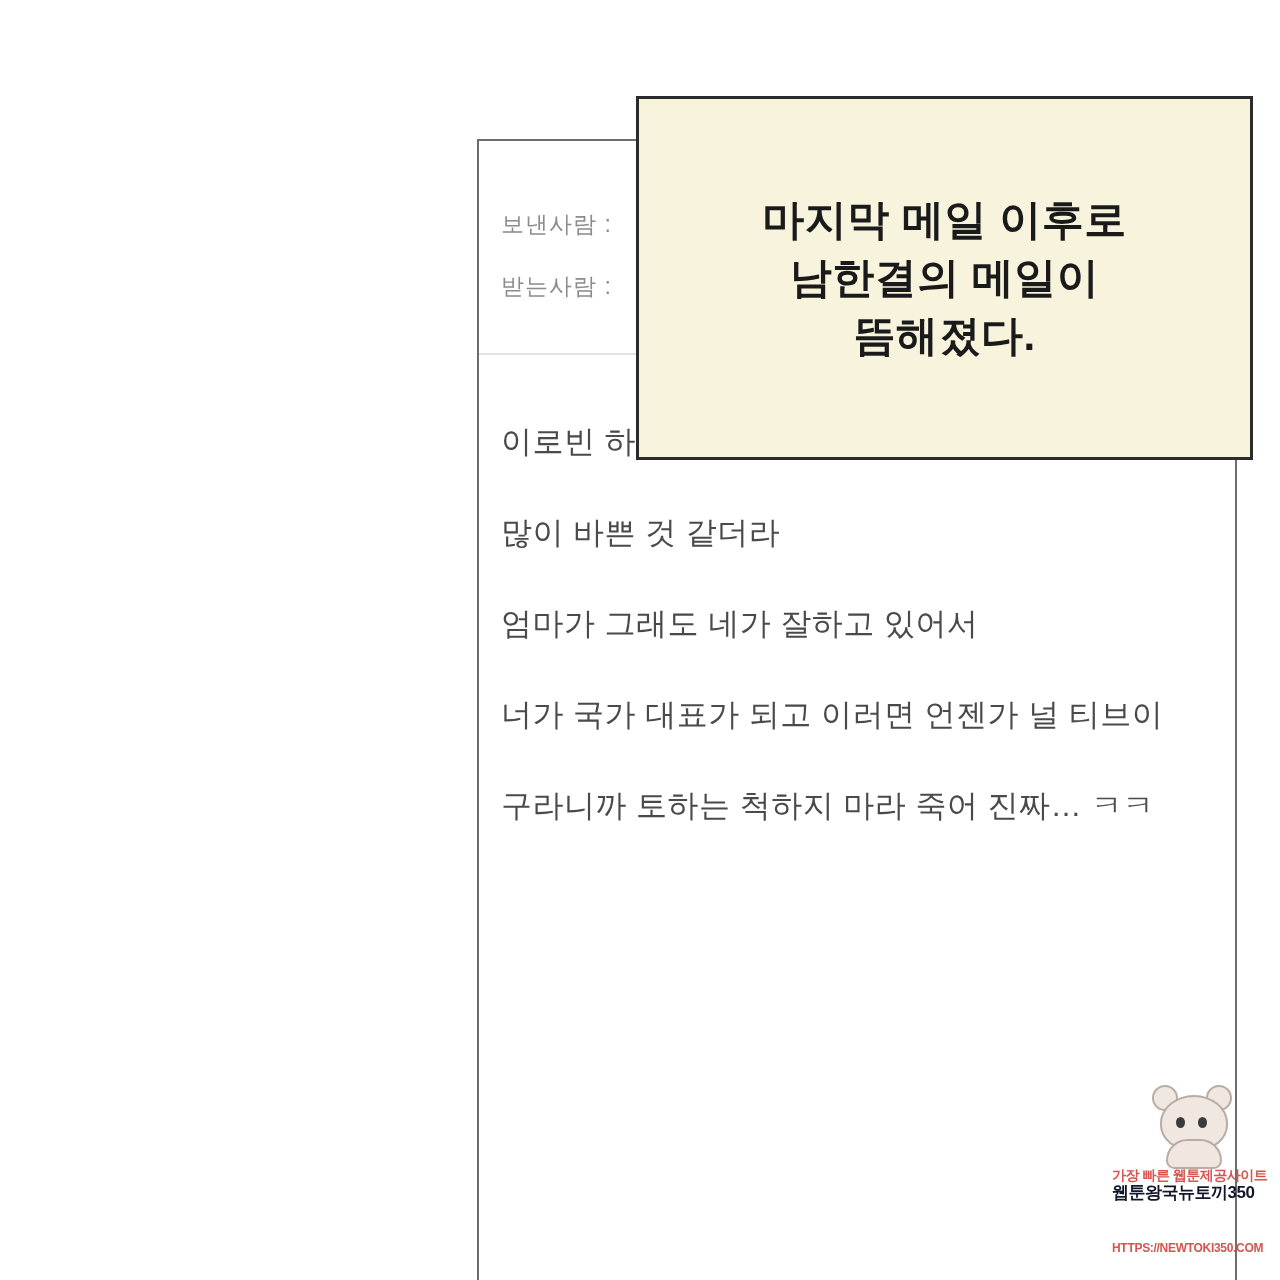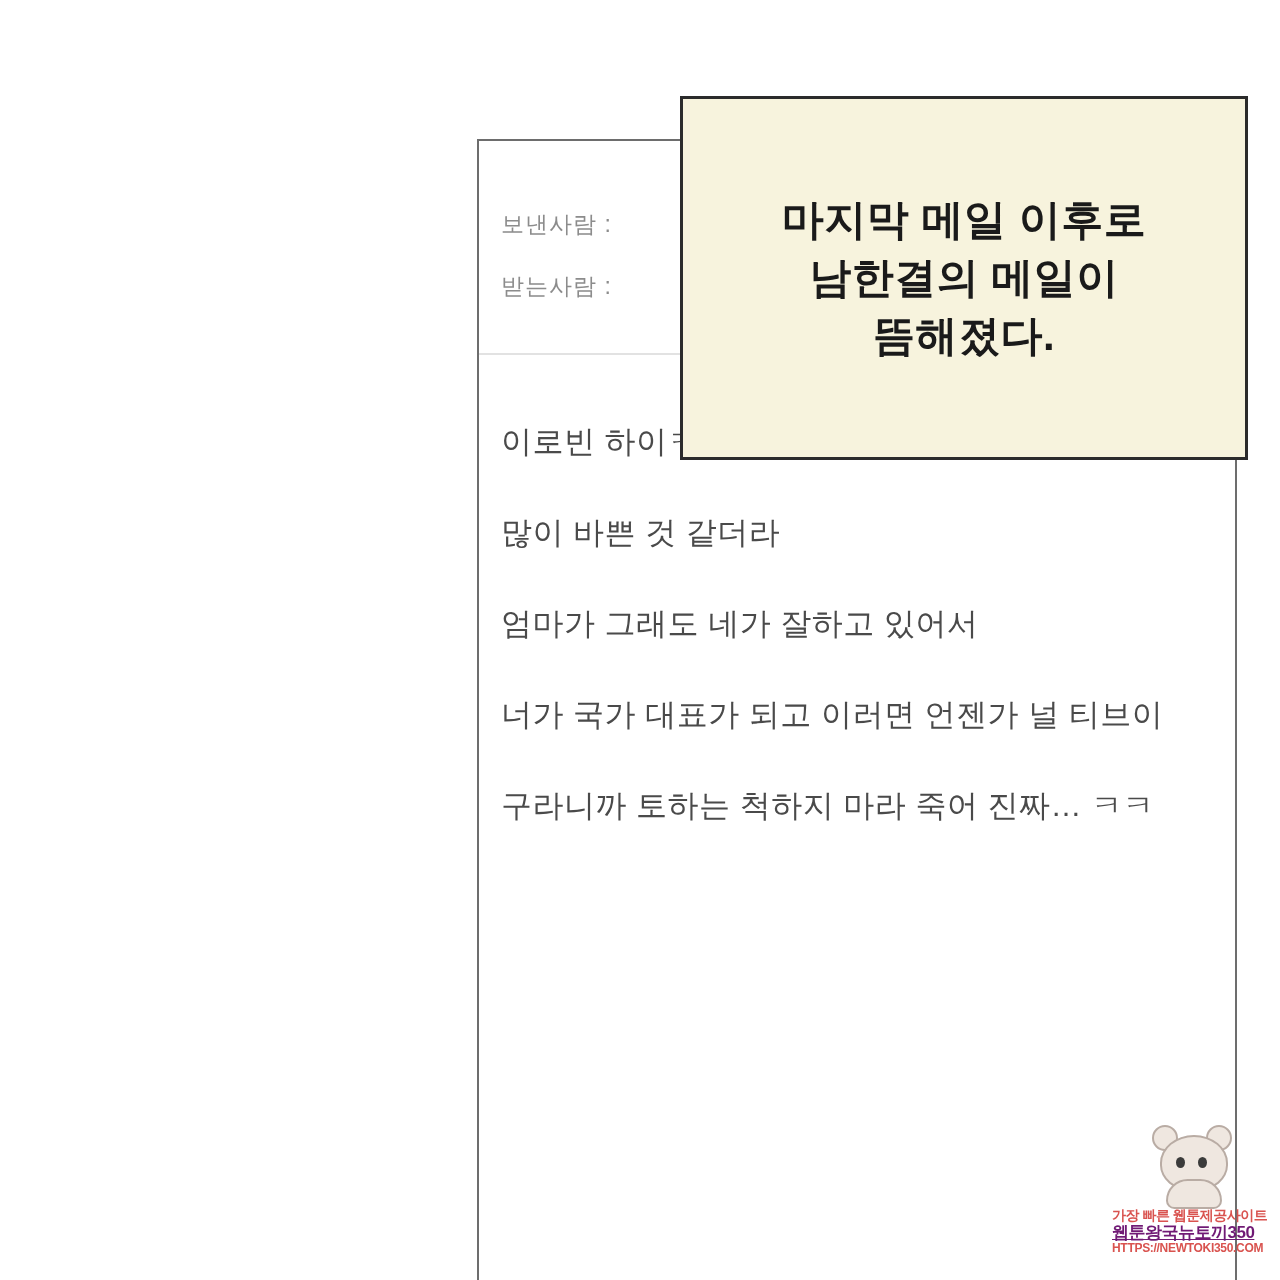--- a/index.html
+++ b/index.html
@@ -74,23 +74,23 @@
     font-size: 31px;
     line-height: 1.1;
     margin-bottom: 57px;
     white-space: nowrap;
     letter-spacing: 0.5px;
   }
 
   
   .narration {
     position: absolute;
-    left: 680px;
+    left: 636px;
     top: 96px;
-    width: 568px;
+    width: 617px;
     height: 364px;
     background: #f7f3dd;
     border: 3px solid #2b2b2b;
     box-sizing: border-box;
     display: flex;
     align-items: center;
     justify-content: center;
     text-align: center;
     z-index: 5;
   }
@@ -165,33 +165,33 @@
     font-size: 14px;
     font-weight: 700;
     color: #d9534f;
     letter-spacing: -0.5px;
     line-height: 1.15;
     white-space: nowrap;
   }
   .wm-line2 {
     font-size: 17px;
     font-weight: 700;
-    color: #701a75;
+    color: #0f172a;
     letter-spacing: -0.5px;
     line-height: 1.15;
     white-space: nowrap;
-    text-decoration: underline;
   }
   .wm-line3 {
     font-size: 12px;
     font-weight: 700;
     color: #d9534f;
     letter-spacing: -0.3px;
     line-height: 1.15;
     white-space: nowrap;
+    margin-top: 40px;
   }
 </style>
 </head>
 <body>
 
 <div class="mail-window">
 
   <div class="mail-header">
     <div class="field-row">
       <span class="field-label">보낸사람 :</span>

